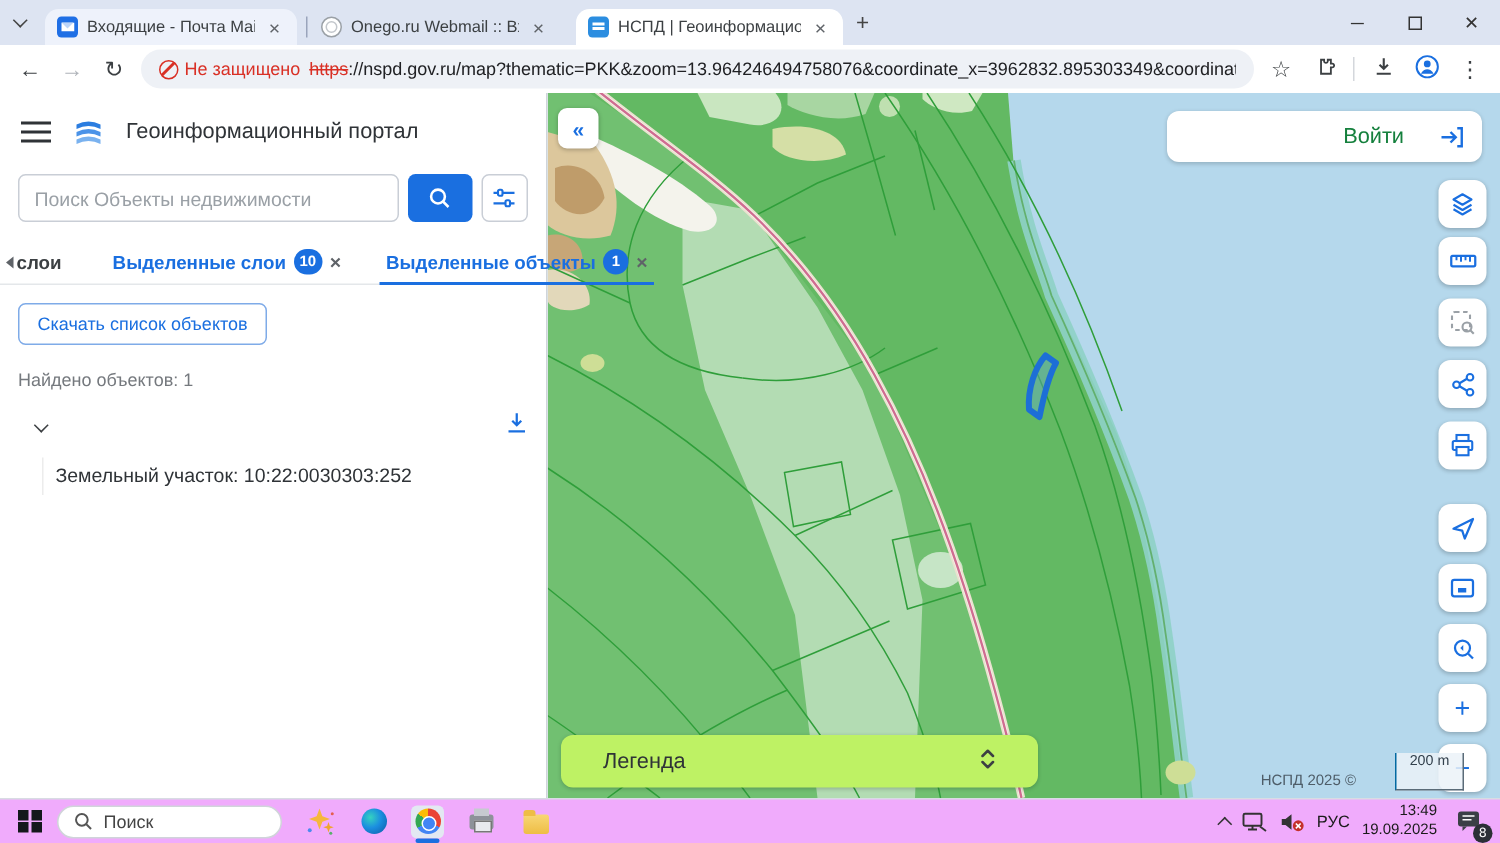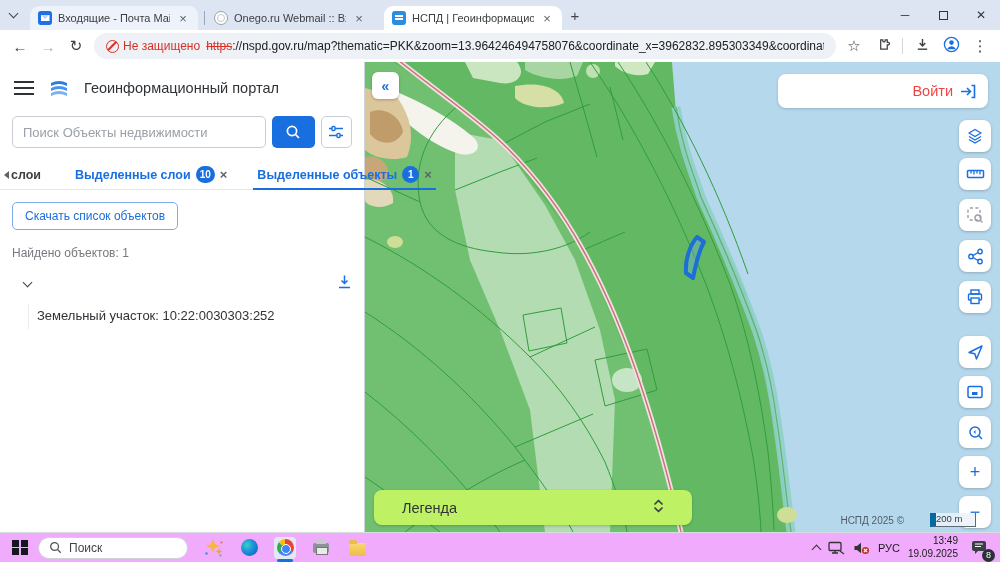--- a/index.html
+++ b/index.html
@@ -68,27 +68,27 @@
   .group-row { display:flex; align-items:center; margin:14px 12px 0 24px; }
   .gchev { width:7px; height:7px; border-right:1.7px solid #3c4043; border-bottom:1.7px solid #3c4043; transform:rotate(45deg); margin-right:9px; margin-top:-3px;}
   .group-title { font-size:13px; color:#2f3337; }
   .dl-icon { margin-left:auto; }
   .object-item { margin:10px 12px 0 28px; border-left:1px solid #ececec; padding:4px 0 6px 8px; font-size:13px; color:#2f3337; }
 
   
   .map { position:absolute; left:365px; top:62px; width:635px; height:470px; background:#b5d8ec; overflow:hidden; }
   .map svg.terrain { position:absolute; left:0; top:0; }
   .collapse-btn { position:absolute; left:7px; top:10px; width:27px; height:27px; background:#fff; border-radius:6px; box-shadow:0 1px 3px rgba(0,0,0,.25); display:flex; align-items:center; justify-content:center; color:#1a6fe0; font-size:14px; font-weight:bold; }
-  .login-bar { position:absolute; right:12px; top:12px; width:210px; height:34px; background:#fff; border-radius:8px; box-shadow:0 1px 3px rgba(0,0,0,.18); display:flex; align-items:center; justify-content:flex-end; gap:7px; padding:0 12px; color:#ef4444; font-size:14.5px;text-align:center; }
+  .login-bar { position:absolute; right:12px; top:12px; width:210px; height:34px; background:#fff; border-radius:8px; box-shadow:0 1px 3px rgba(0,0,0,.18); display:flex; align-items:center; justify-content:flex-end; gap:24px; padding:0 12px; color:#15803d; font-size:14.5px;text-align:center; }
   .map-tools { position:absolute; right:9px; top:58px; width:32px; }
   .mtool { position:absolute; left:0; width:32px; height:32px; background:#fff; border-radius:8px; box-shadow:0 1px 3px rgba(0,0,0,.22); display:flex; align-items:center; justify-content:center; }
   .legend-bar { position:absolute; left:9px; bottom:7px; width:318px; height:35px; background:#bef264; border-radius:8px; box-shadow:0 1px 3px rgba(0,0,0,.2); display:flex; align-items:center; padding:0 28px; font-size:14.5px; color:#2f3337; }
   .legend-bar .ud { margin-left:auto; }
   .map-copy { position:absolute; right:96px; bottom:6px; font-size:10px; color:#4e5d68; }
-  .map-scale { position:absolute; right:24px; bottom:5px; width:46px; height:14px; background:rgba(235,242,248,.85); border-left:6px solid #0369a1; border-right:1px solid #5a6b78; border-bottom:1px solid #5a6b78; font-size:9.5px; color:#33414d; line-height:12px;}
+  .map-scale { position:absolute; right:24px; bottom:5px; width:46px; height:25px; background:rgba(235,242,248,.85); border-left:1px solid #0369a1; border-right:1px solid #5a6b78; border-bottom:1px solid #5a6b78; font-size:9.5px; color:#33414d; text-align:center; line-height:12px;}
 
   
   .taskbar { position:absolute; left:0; top:532px; width:1000px; height:30px; background:#f0abfc; border-top:1px solid #d8dce3; display:flex; align-items:center; z-index:9;}
   .start { width:16px; height:16px; margin-left:12px; display:grid; grid-template-columns:7px 7px; grid-template-rows:7px 7px; gap:1.6px; }
   .start i { background:#14181c; }
   .tsearch { margin-left:10px; width:150px; height:22px; background:#fff; border:1px solid #d0d4da; border-radius:12px; display:flex; align-items:center; gap:7px; padding:0 10px; font-size:12px; color:#444; }
   .tk-ic { margin-left:14px; width:22px; height:22px; display:flex; align-items:center; justify-content:center; position:relative;}
   .tk-ic.chrome-active { background:#e3e8f2; border-radius:4px; }
   .tk-ic.chrome-active::after { content:""; position:absolute; bottom:-3px; left:3px; right:3px; height:2.5px; background:#1a6fe0; border-radius:2px;}
   .edge-logo { width:17px; height:17px; border-radius:50%; background:radial-gradient(circle at 35% 35%, #35d2c0 0%, #1b8ee0 45%, #0c59a4 100%); }

